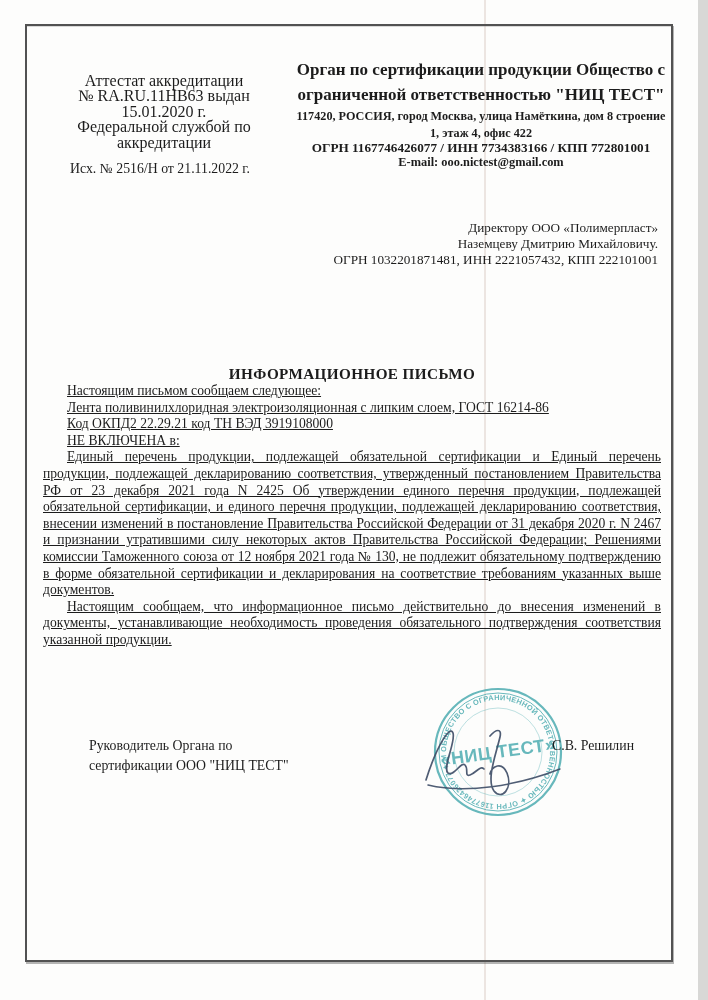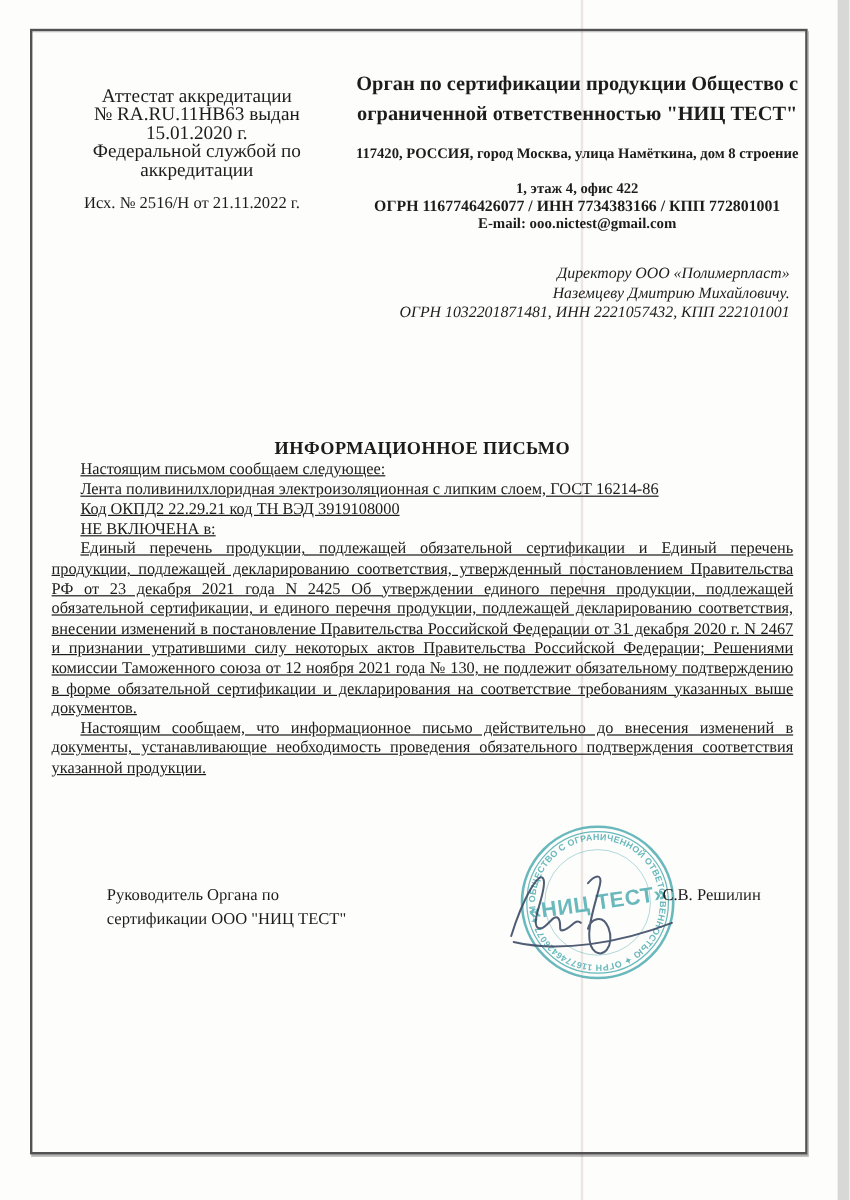--- a/index.html
+++ b/index.html
@@ -30,26 +30,26 @@
     position: absolute; left: 56px; top: 73px; width: 216px;
     text-align: center; font-size: 16px; line-height: 15.4px;
   }
   .outgoing-ref {
     position: absolute; left: 70px; top: 161px; font-size: 13.8px;
   }
   .org-header {
     position: absolute; left: 286px; top: 58px; width: 390px; text-align: center; font-weight: bold;
   }
   .org-header .org-title { font-size: 17px; line-height: 24.5px; }
-  .org-header .org-address { font-size: 12.2px; line-height: 14.6px; margin-top: 14px; }
+  .org-header .org-address { font-size: 12.2px; line-height: 14.6px; margin-top: 2px; }
   .org-header .org-reg { font-size: 13.2px; line-height: 15px; margin-top: 0; }
   .org-header .org-email { font-size: 12.4px; line-height: 15px; }
   .addressee {
     position: absolute; left: 298px; top: 220px; width: 360px;
-    text-align: right; font-size: 13.2px; line-height: 15.9px; font-style: italic;
+    text-align: right; font-size: 13.2px; line-height: 15.9px;
   }
   .doc-title {
     position: absolute; left: 43px; top: 341px; width: 618px;
     text-align: center; font-weight: bold; font-size: 15.2px; letter-spacing: 0.4px; margin-top: 24px;
   }
   .body-text {
     position: absolute; left: 43px; top: 383px; width: 618px;
     font-size: 13.6px; line-height: 16.6px; text-align: justify;
   }
   .body-text p { text-indent: 24px; text-decoration: underline; }

